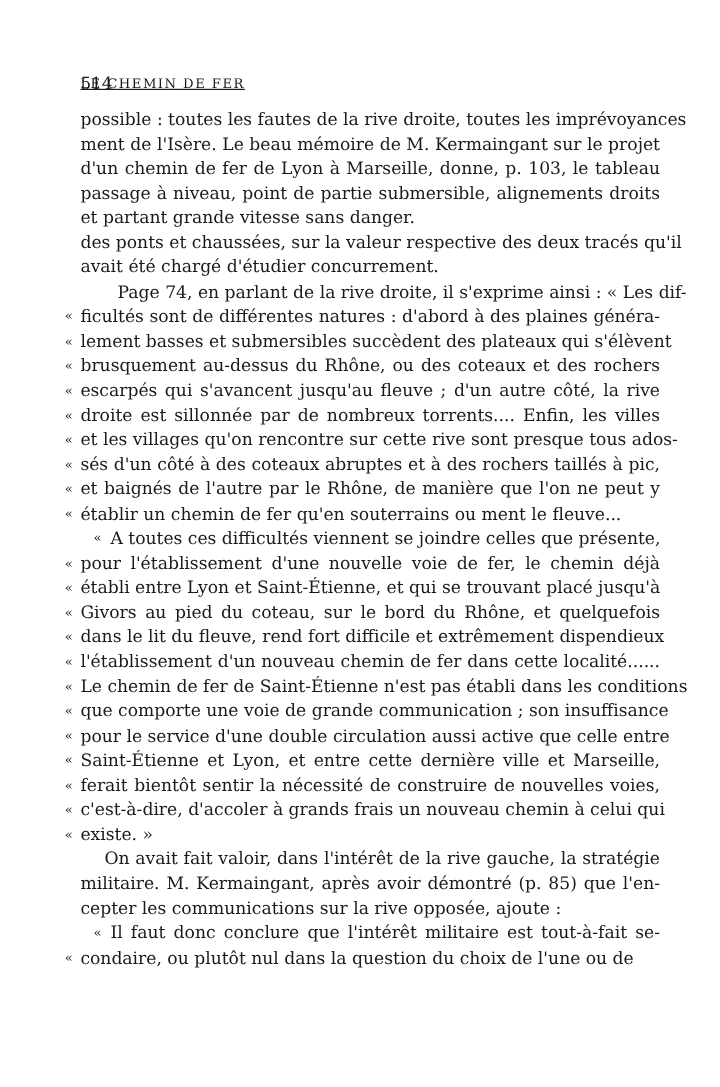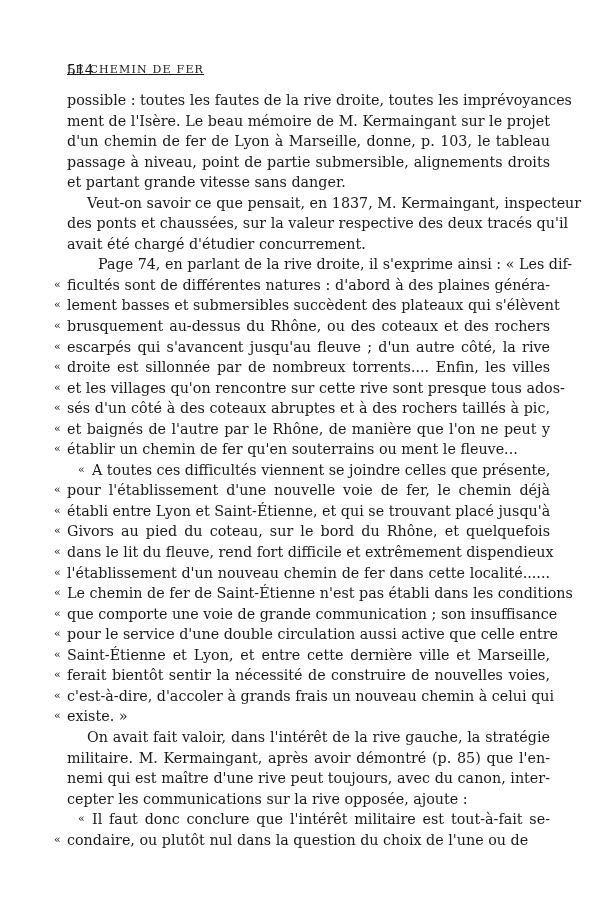--- a/index.html
+++ b/index.html
@@ -36,24 +36,20 @@
         <span class="q"></span>
         <span class="t">d'un chemin de fer de Lyon à Marseille, donne, p. 103, le tableau</span>
       </div>
       <div class="line">
         <span class="q"></span>
         <span class="t">passage à niveau, point de partie submersible, alignements droits</span>
       </div>
       <div class="line last">
         <span class="q"></span>
         <span class="t">et partant grande vitesse sans danger.</span>
-      </div>
-      <div class="line">
-        <span class="q"></span>
-        <span class="t" style="left: 33px;">Veut-on savoir ce que pensait, en 1837, M. Kermaingant, inspecteur</span>
       </div>
       <div class="line">
         <span class="q"></span>
         <span class="t">des ponts et chaussées, sur la valeur respective des deux tracés qu'il</span>
       </div>
       <div class="line last">
         <span class="q"></span>
         <span class="t">avait été chargé d'étudier concurrement.</span>
       </div>
       <div class="line">
@@ -149,24 +145,20 @@
         <span class="t">existe. »</span>
       </div>
       <div class="line">
         <span class="q"></span>
         <span class="t" style="left: 33px;">On avait fait valoir, dans l'intérêt de la rive gauche, la stratégie</span>
       </div>
       <div class="line">
         <span class="q"></span>
         <span class="t">militaire. M. Kermaingant, après avoir démontré (p. 85) que l'en-</span>
       </div>
-      <div class="line">
-        <span class="q"></span>
-        <span class="t">nemi qui est maître d'une rive peut toujours, avec du canon, inter-</span>
-      </div>
       <div class="line last">
         <span class="q"></span>
         <span class="t">cepter les communications sur la rive opposée, ajoute :</span>
       </div>
       <div class="line">
         <span class="q" style="left: 24px;">«</span>
         <span class="t" style="left: 38px;">Il faut donc conclure que l'intérêt militaire est tout-à-fait se-</span>
       </div>
       <div class="line last">
         <span class="q">«</span>

